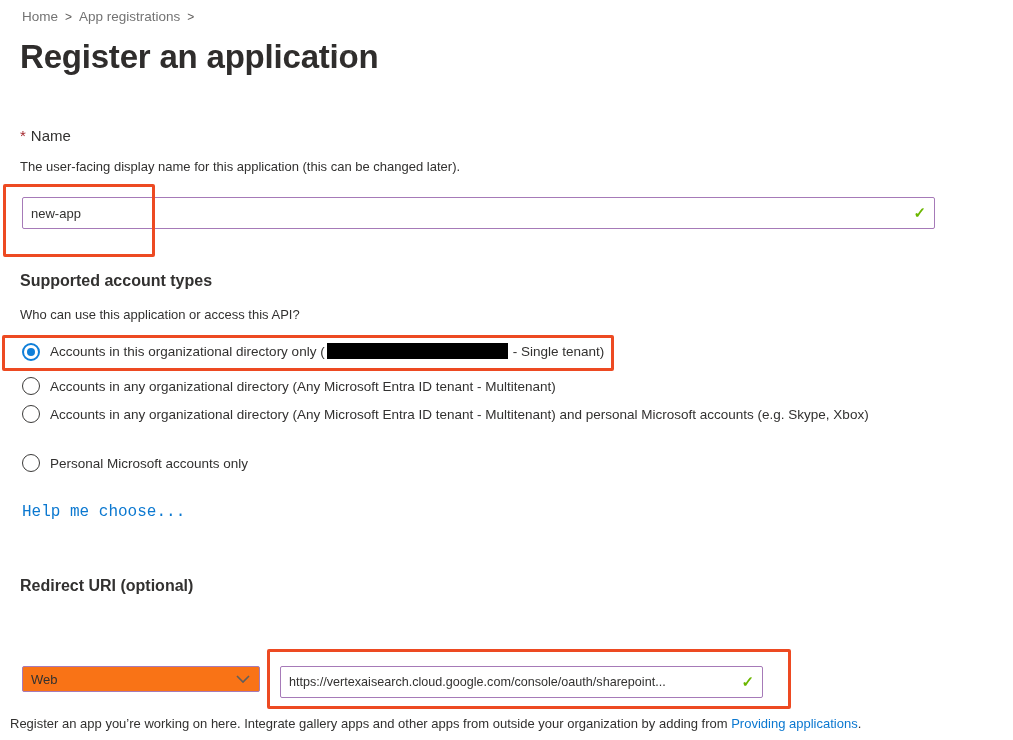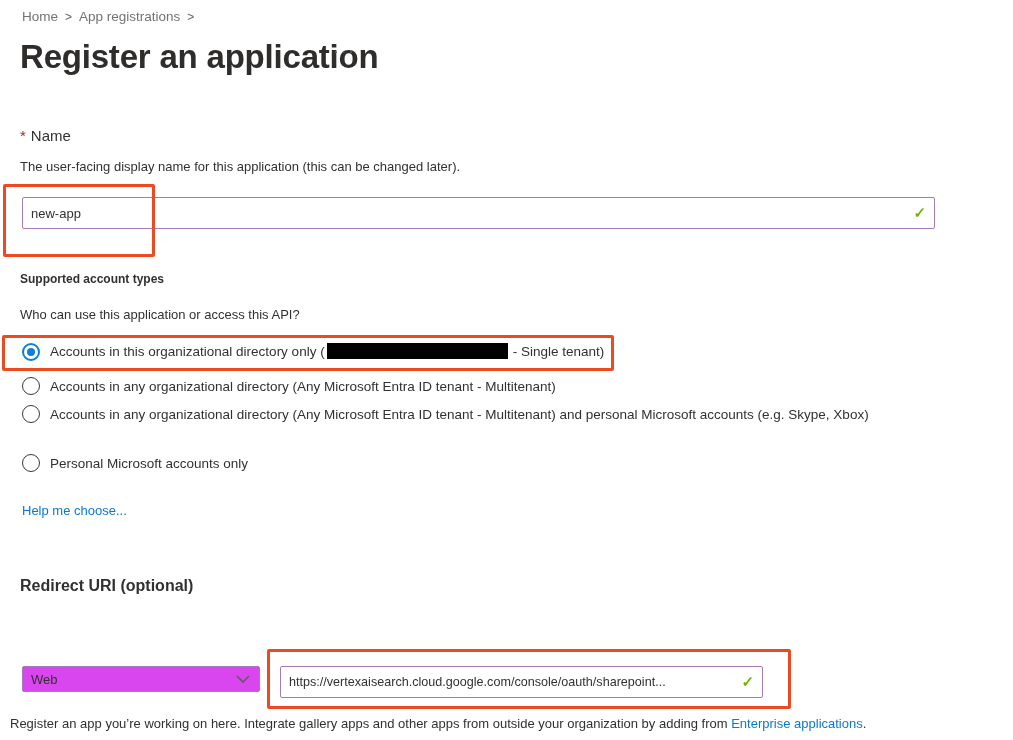--- a/index.html
+++ b/index.html
@@ -23,39 +23,39 @@
   .req { color:#a4262c; margin-right:5px; }
   .name-desc { position:absolute; left:20px; top:159px; font-size:13px; }
   .txt-input {
     position:absolute; height:32px; border:1.5px solid #a67ab8; border-radius:2px; background:#fff;
     font-size:13px; display:flex; align-items:center; padding:0 26px 0 8px;
   }
   .name-input { left:22px; top:197px; width:913px; }
   .valid-check { position:absolute; right:8px; top:50%; transform:translateY(-50%); color:#6bb700; font-size:15px; font-weight:bold; }
 
   
-  .sat-heading { position:absolute; left:20px; top:272px; font-size:12px; }
+  .sat-heading { position:absolute; left:20px; top:272px; font-size:16px; }
   .sat-question { position:absolute; left:20px; top:307px; font-size:13px; }
   .radio-row { position:absolute; left:22px; display:flex; align-items:flex-start; gap:10px; cursor:pointer; }
   .radio-row .rlabel { font-size:13.5px; line-height:19px; padding-top:0px; }
   .radio { width:18px; height:18px; border-radius:50%; border:1.2px solid #3b3a39; background:#fff; flex:none; position:relative; }
   .radio.selected { border:2px solid #0f7fd9; }
   .radio.selected::after { content:""; position:absolute; left:50%; top:50%; width:8px; height:8px; margin:-4px 0 0 -4px; border-radius:50%; background:#0f7fd9; }
   .row1 { top:342px;align-items:center; } .row2 { top:377px; } .row3 { top:405px; } .row4 { top:454px; }
   .row3 .rlabel { max-width:880px; }
   .redaction { display:inline-block; width:181px; height:16px; background:#000; vertical-align:-3px; margin:0 5px 0 2px; }
 
-  .help-link { position:absolute; left:22px; top:503px; font-size:13px; color:#0b78d0; text-decoration:none; cursor:pointer; }
+  .help-link { position:absolute; left:22px; top:503px; font-size:16px; color:#0b78d0; text-decoration:none; cursor:pointer;font-family:Liberation Mono, monospace; }
 
   
   .ru-heading { position:absolute; left:20px; top:577px; font-size:16px; }
   .ru-desc { position:absolute; left:20px; top:607px; width:912px; font-size:13px; line-height:19.5px; }
   .select {
     position:absolute; left:22px; top:666px; width:238px; height:26px; border:1.5px solid #a67ab8; border-radius:2px;
-    display:flex; align-items:center; padding:0 28px 0 8px; font-size:13px; cursor:pointer; background:#d946ef;
+    display:flex; align-items:center; padding:0 28px 0 8px; font-size:13px; cursor:pointer; background:#f97316;
   }
   .select .chev { position:absolute; right:9px; top:50%; transform:translateY(-50%); line-height:0; }
   .uri-input { left:280px; top:666px; width:483px; padding-right:24px; }
   .uri-input .val { white-space:nowrap; overflow:hidden; font-size:12.6px; }
 
   
   .footer { position:absolute; left:10px; top:716px; font-size:13px; white-space:nowrap; }
   .footer a { color:#0b78d0; text-decoration:none; cursor:pointer; }
 
   
@@ -123,20 +123,20 @@
         </svg>
     </span>
   </div>
 
   <div class="txt-input uri-input">
     <span class="val">https://vertexaisearch.cloud.google.com/console/oauth/sharepoint...</span>
     <span class="valid-check">✓</span>
   </div>
 
   <div class="footer">
-    <span>Register an app you’re working on here. Integrate gallery apps and other apps from outside your organization by adding from </span><a>Enterprise applications</a><span>.</span>
+    <span>Register an app you’re working on here. Integrate gallery apps and other apps from outside your organization by adding from </span><a>Providing applications</a><span>.</span>
   </div>
 
   <div class="annot annot1"></div>
   <div class="annot annot2"></div>
   <div class="annot annot3"></div>
 
 </div>
 
 </body></html>

